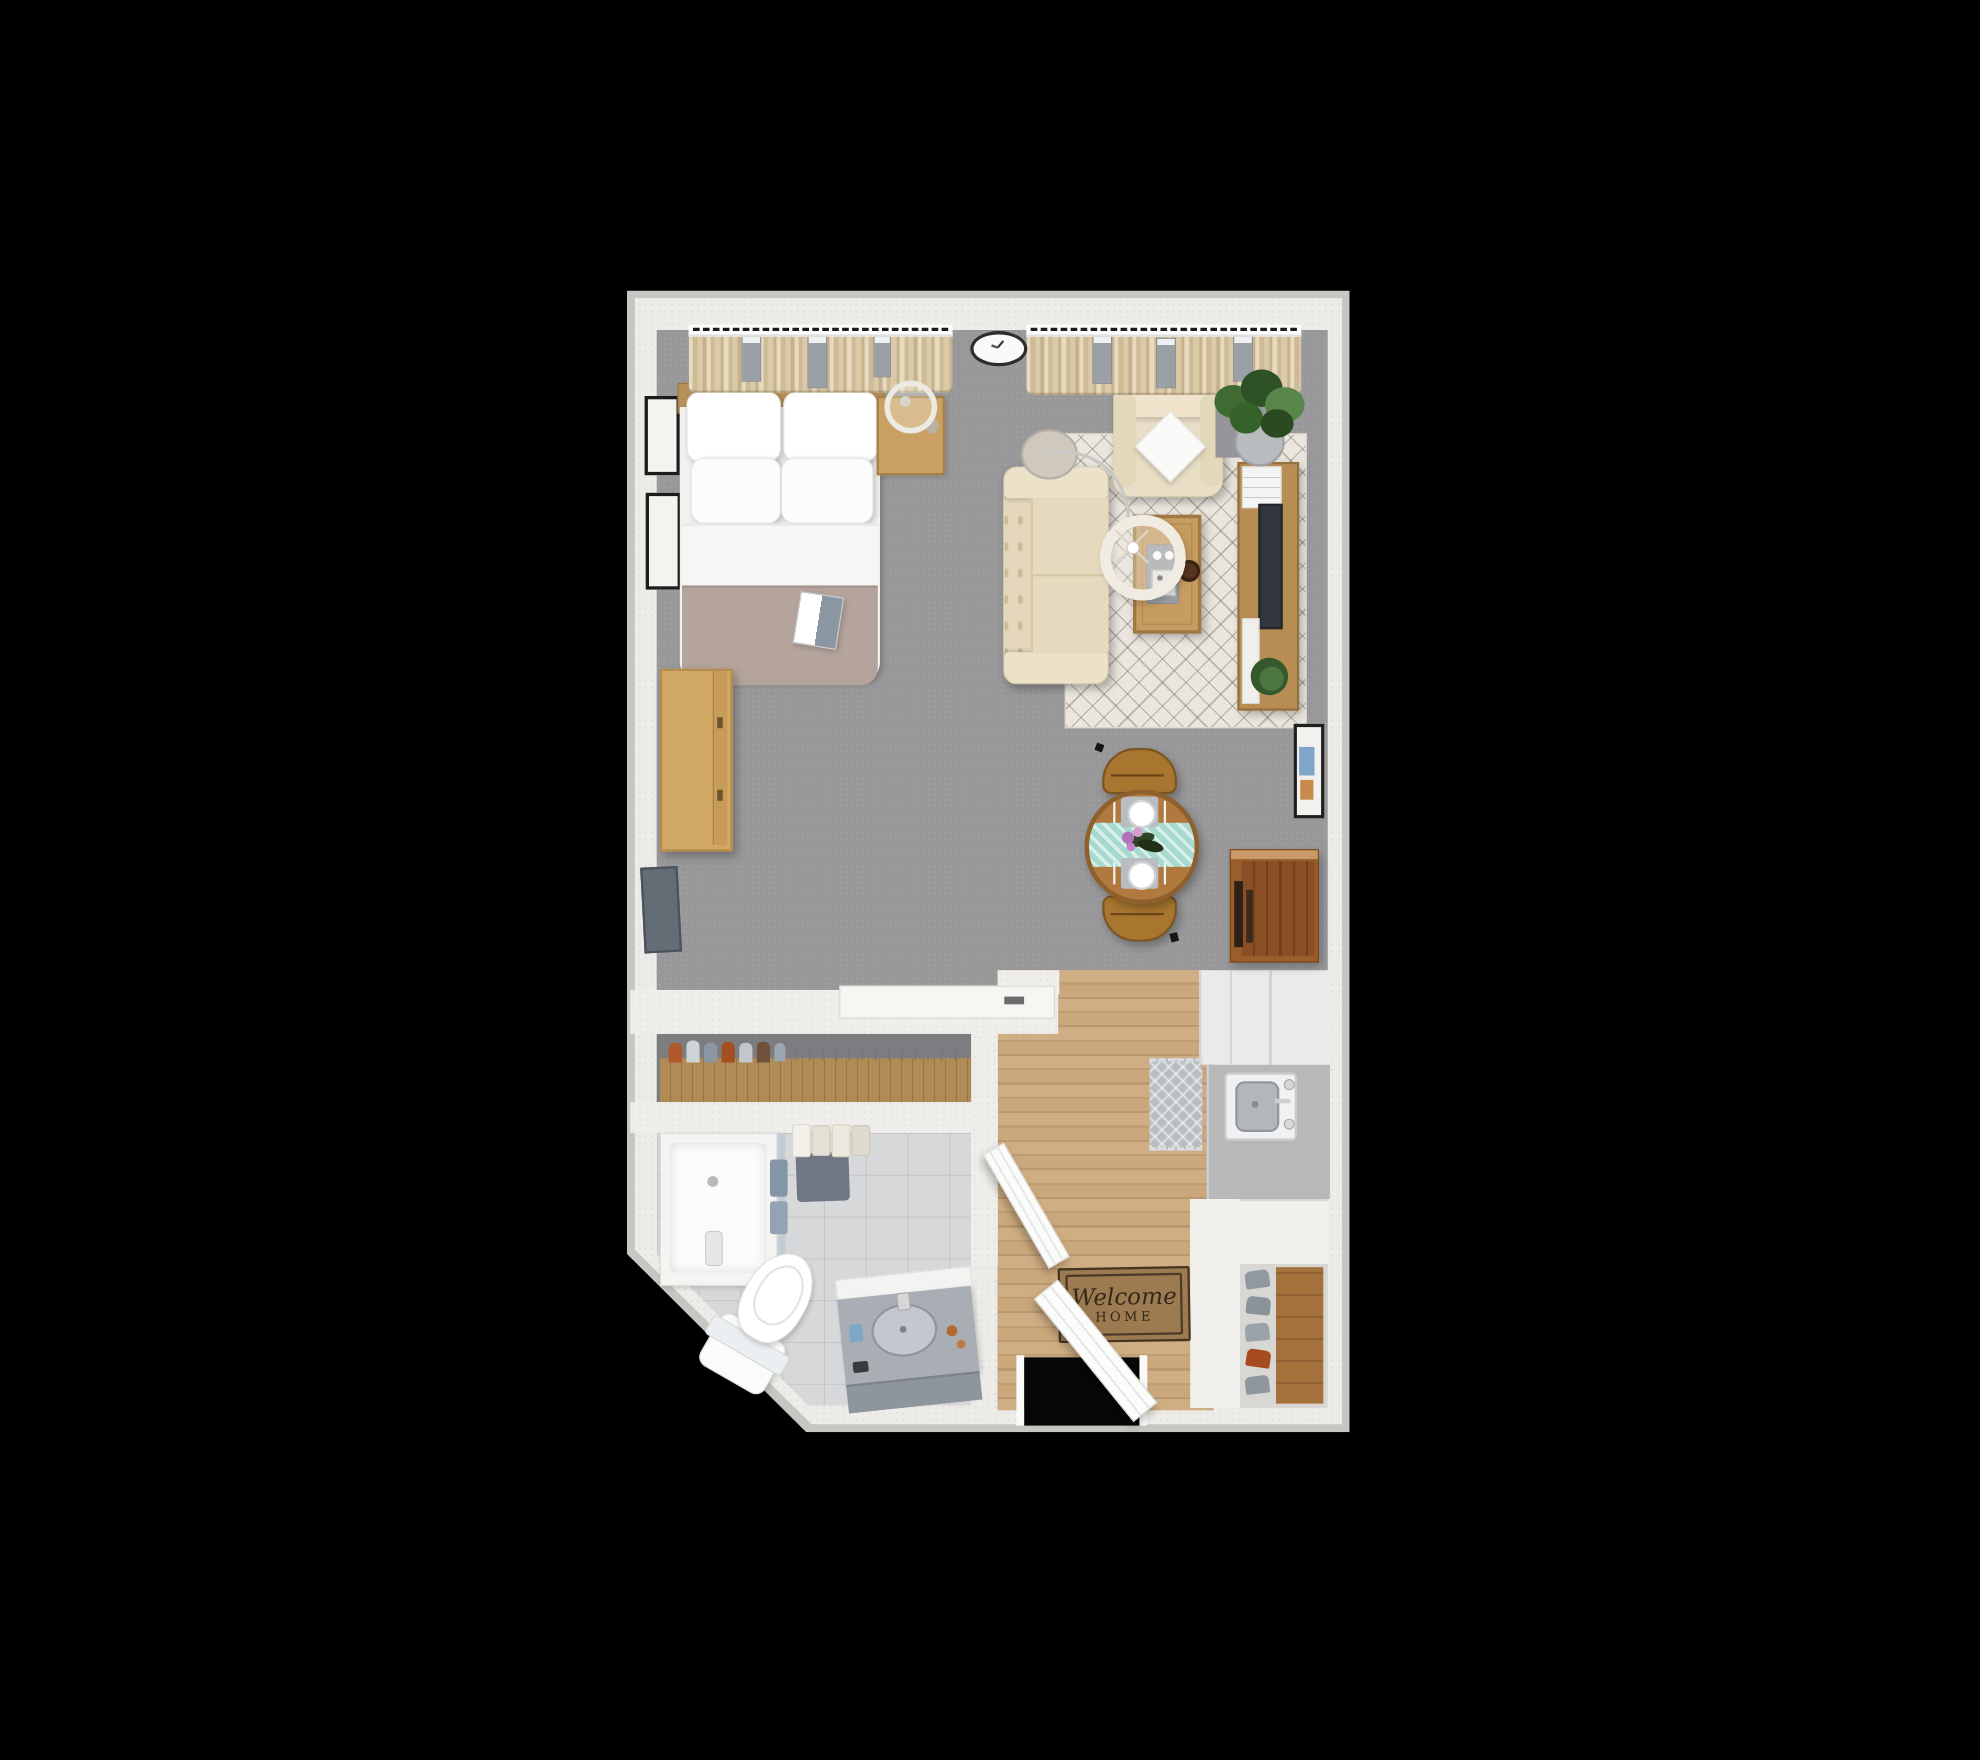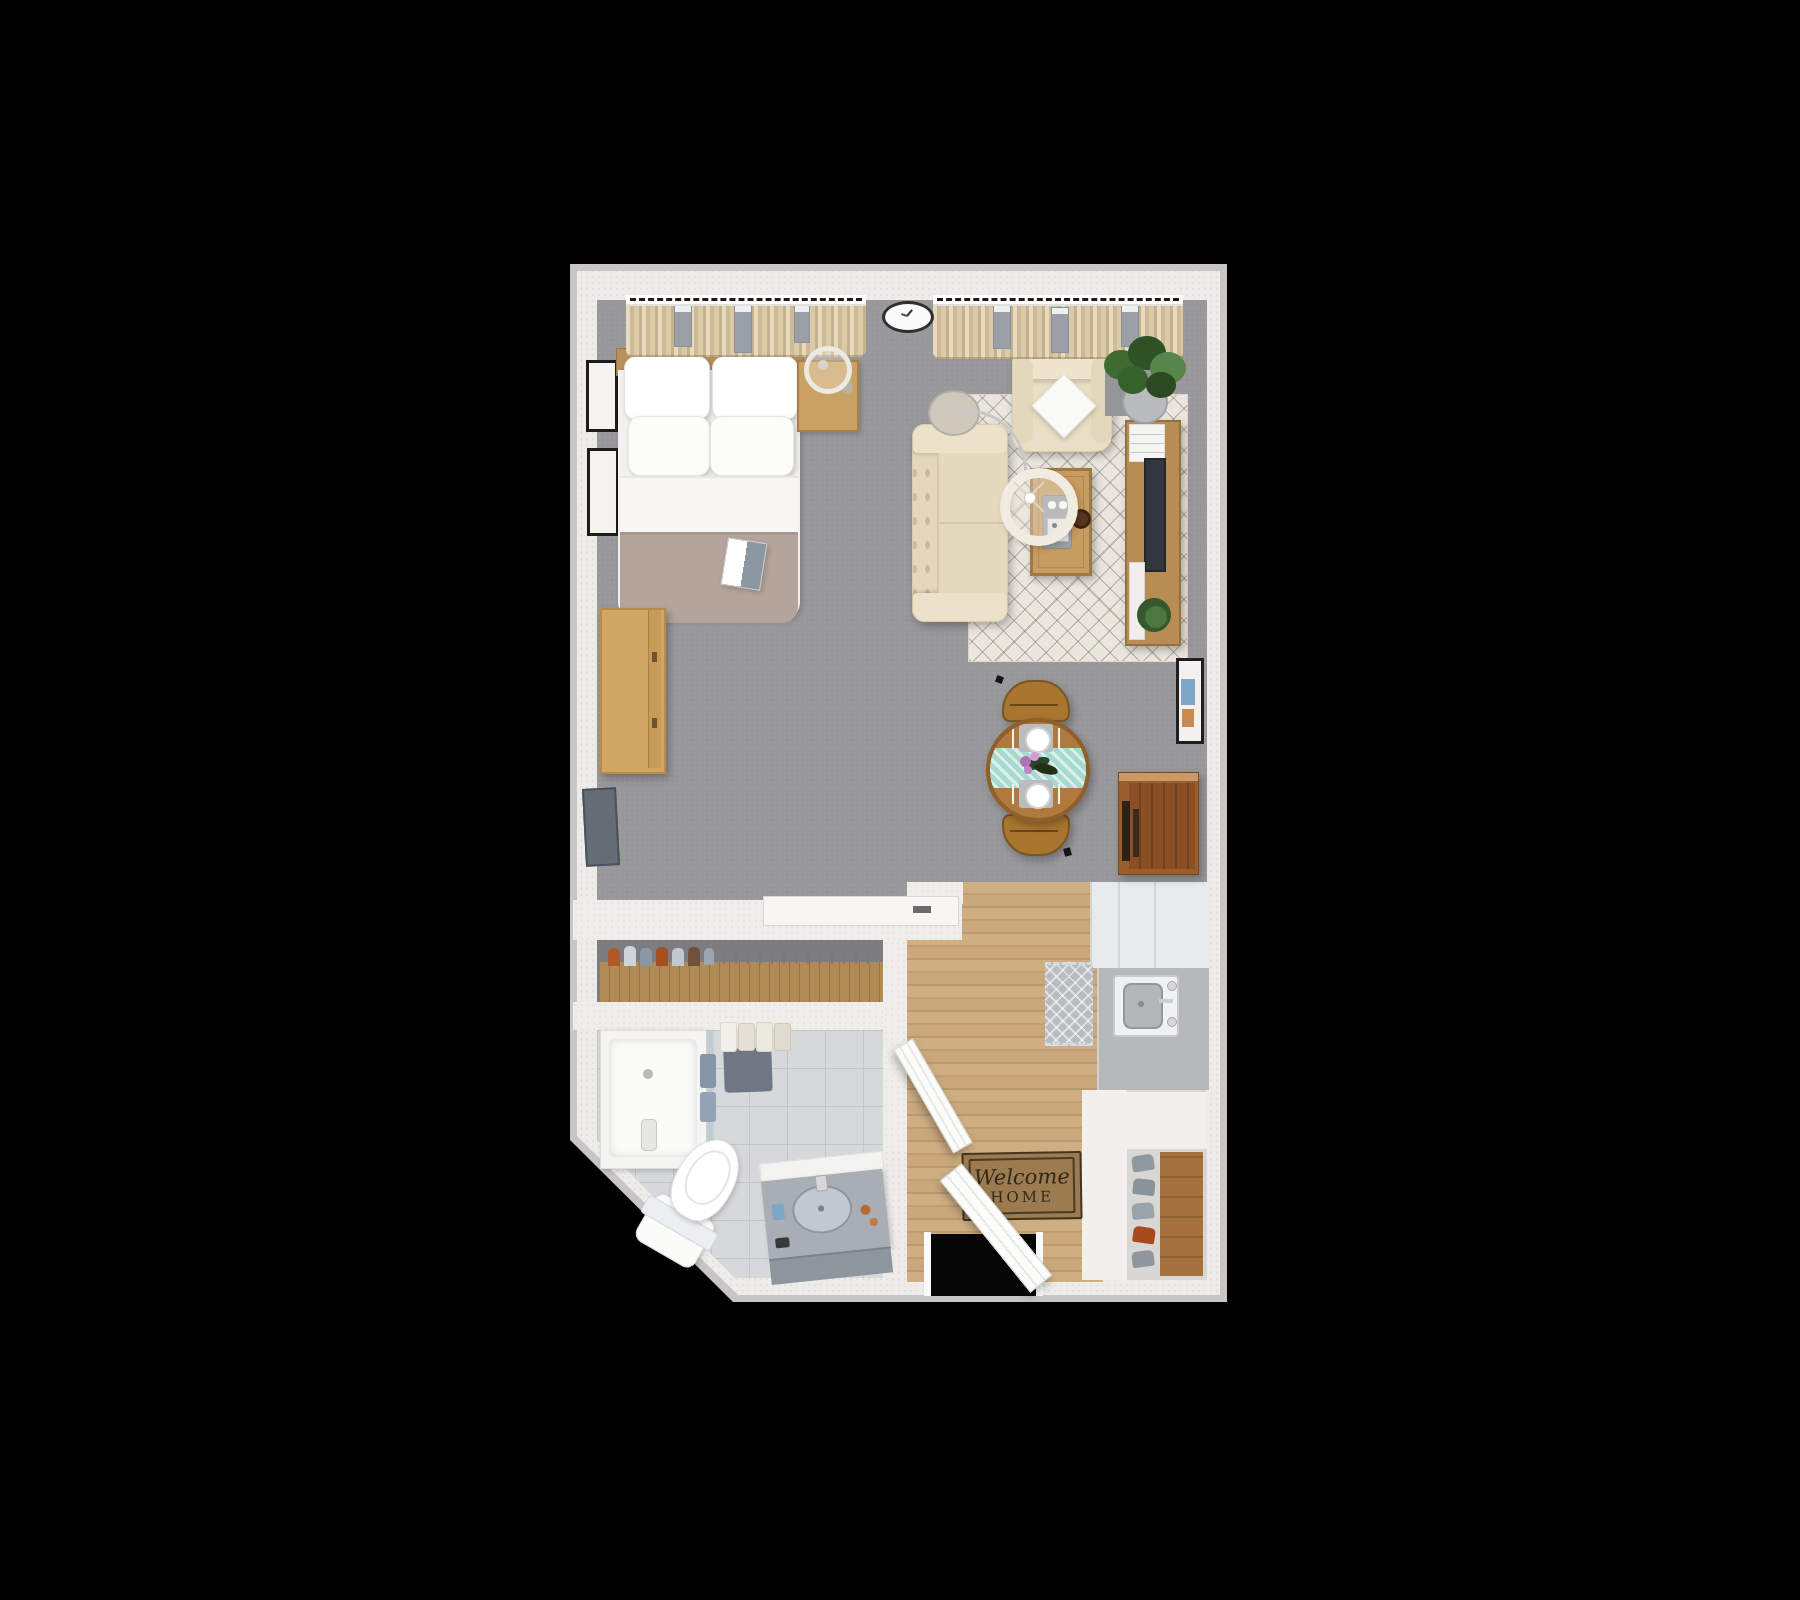--- a/index.html
+++ b/index.html
@@ -141,21 +141,21 @@
         <div class="abs" style="left:104px;top:48px;width:8px;height:8px;background:#c47a3f;border-radius:50%;"></div>
         <div class="abs" style="left:8px;top:58px;width:14px;height:10px;background:#3a3a3a;border-radius:2px;"></div>
       </div>
       <div class="abs" style="left:0;top:96px;width:122px;height:24px;background:#8f959d;border-top:2px solid #7d838b;"></div>
     </div>
 
     <div class="abs matline" style="left:402px;top:890px;width:116px;height:64px;z-index:5;background:#9b7b4f;border:2px solid #43351f;border-radius:2px;transform:rotate(-1deg);
       display:flex;flex-direction:column;align-items:center;justify-content:center;">
       <div class="abs" style="left:5px;top:4px;right:5px;bottom:4px;border:2px solid #4a3a28;border-radius:2px;"></div>
       <span style="font-size:21px;line-height:22px;">Welcome</span>
-      <span style="font-size:15px;letter-spacing:3px;font-style:normal;">HOME</span>
+      <span style="font-size:12px;letter-spacing:3px;font-style:normal;">HOME</span>
     </div>
     <div class="abs" style="left:364px;top:970px;width:7px;height:64px;z-index:4;background:#fafaf8;"></div>
     <div class="abs" style="left:476px;top:970px;width:7px;height:64px;z-index:4;background:#fafaf8;"></div>
     <div class="abs" style="left:371px;top:972px;width:105px;height:62px;z-index:3;background:#070707;"></div>
     <div class="abs shadow" style="left:364px;top:952px;width:142px;height:26px;z-index:8;background:#fcfcfb;border:1px solid #d4d4d2;transform:rotate(51deg);
       background-image:linear-gradient(0deg,transparent 0 7px,#e8e8e6 7px 9px,transparent 9px 17px,#e8e8e6 17px 19px,transparent 19px);"></div>
     <div class="abs shadow" style="left:313px;top:823px;width:118px;height:20px;z-index:7;background:#fbfbfa;border:1px solid #d8d8d6;transform:rotate(60deg);
       background-image:linear-gradient(0deg,transparent 0 5px,#e9e9e7 5px 7px,transparent 7px 13px,#e9e9e7 13px 15px,transparent 15px);"></div>
 
     <div class="abs" style="left:485px;top:700px;width:48px;height:78px;z-index:3;background:#b9bdc1;border-top:3px dashed #d8dbdf;border-bottom:3px dashed #d8dbdf;

